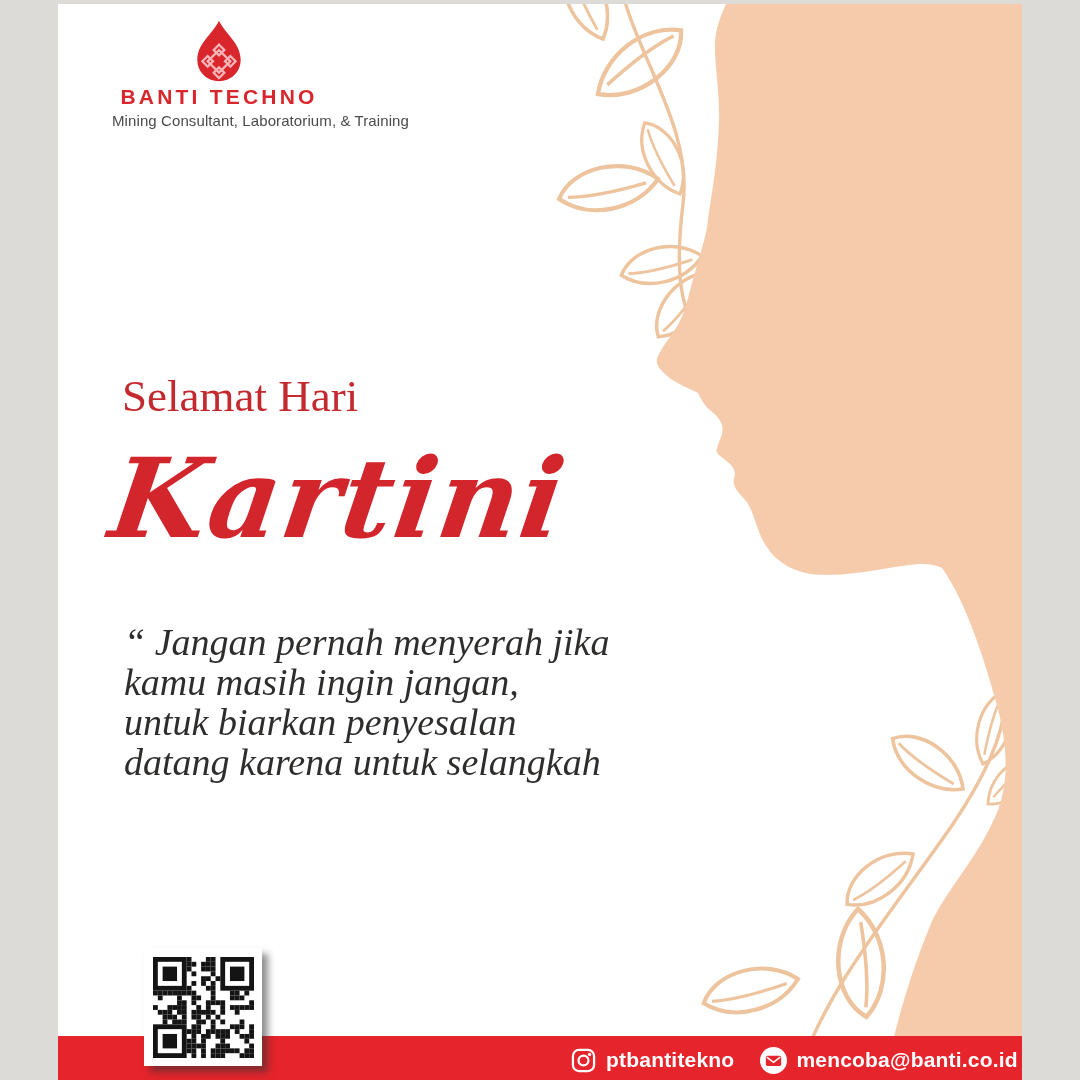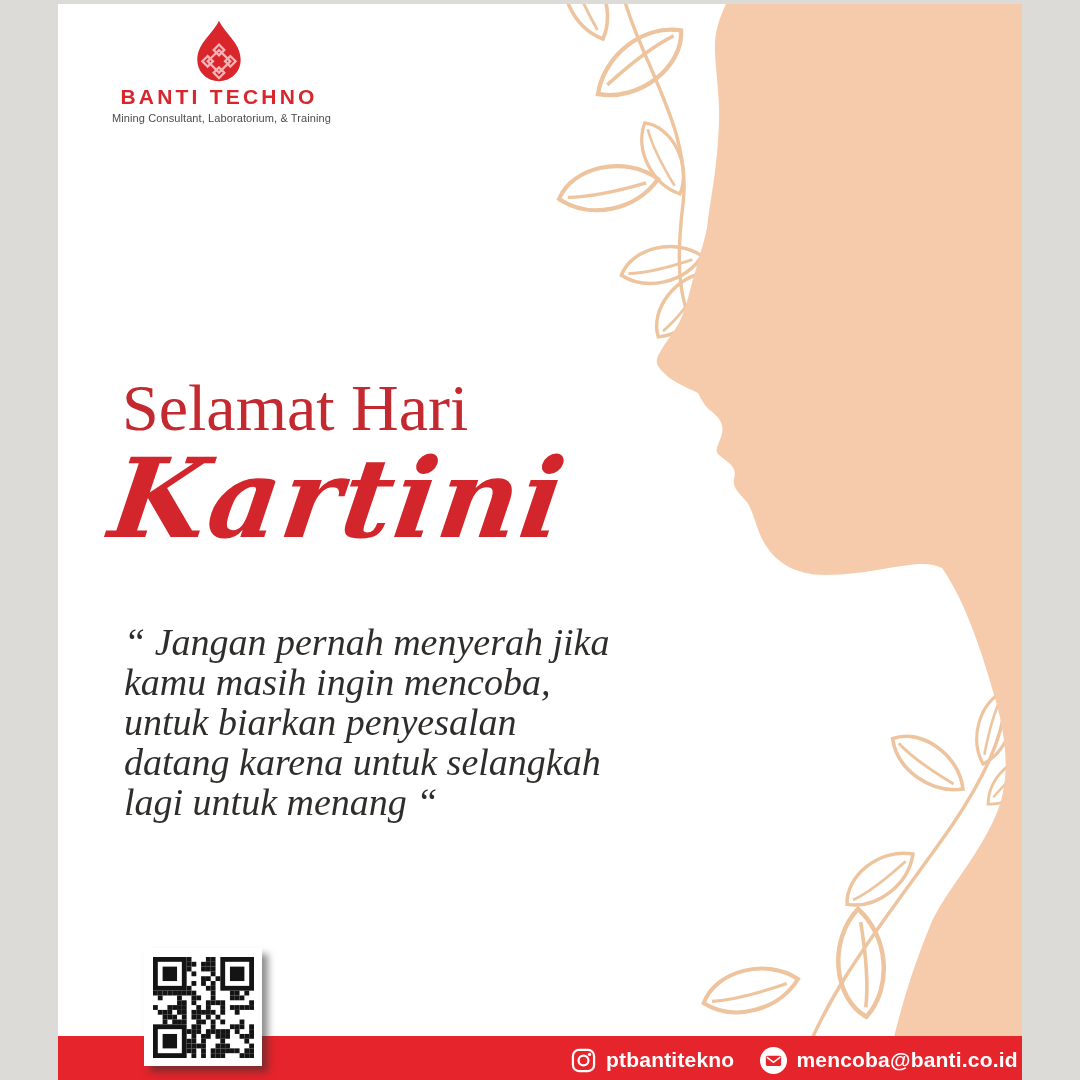--- a/index.html
+++ b/index.html
@@ -11,31 +11,31 @@
   .bg-art{position:absolute;left:0;top:0;width:1080px;height:1080px;}
 
   
   .logo{position:absolute;left:54px;top:14px;width:214px;text-align:center;}
   .logo .flame{display:block;margin:0 auto;width:66px;height:66px;}
   .logo .wordmark{
     font-weight:700;font-size:21px;letter-spacing:3.2px;color:#d8262c;
     margin-top:1px;white-space:nowrap;
   }
   .logo .tagline{
-    font-size:11px;color:#4a4b4d;margin-top:3px;letter-spacing:.1px;white-space:nowrap;
+    font-size:15px;color:#4a4b4d;margin-top:3px;letter-spacing:.1px;white-space:nowrap;
   }
 
   
   .date{
     position:absolute;left:68px;top:302px;
     font-family:"Liberation Serif",serif;font-size:36px;color:#c3292f;letter-spacing:1px;
   }
   .title{
     position:absolute;left:64px;top:366px;
-    font-family:"Liberation Serif",serif;font-size:66px;color:#c3292f;
+    font-family:"Liberation Serif",serif;font-size:45px;color:#c3292f;
   }
   .script-title{
     position:absolute;left:54px;top:430px;
     font-family:"DejaVu Serif",serif;font-style:italic;font-weight:700;
     font-size:110px;color:#d2262c;transform:skewX(-8deg);letter-spacing:2px;
   }
   .quote{
     position:absolute;left:66px;top:618px;
     font-family:"Liberation Serif",serif;font-style:italic;
     font-size:38px;line-height:40px;color:#2f2d2b;
@@ -133,24 +133,23 @@
     </svg>
     <div class="wordmark">BANTI TECHNO</div>
     <div class="tagline">Mining Consultant, Laboratorium, &amp; Training</div>
   </header>
 
   <h1 class="title" style="margin:0;font-weight:400">Selamat Hari</h1>
   <div class="script-title">Kartini</div>
 
   <blockquote class="quote" style="margin:0">
     <div>“ Jangan pernah menyerah jika</div>
-    <div>kamu masih ingin mencoba,</div>
+    <div>kamu masih ingin jangan,</div>
     <div>untuk biarkan penyesalan</div>
     <div>datang karena untuk selangkah</div>
-    <div>lagi untuk menang “</div>
   </blockquote>
 
   <div class="qr-card">
     <svg id="qr-svg" viewBox="0 0 100.8 100.8" width="101" height="101" fill="#141414">
         <rect x="33.60" y="0.00" width="4.8" height="4.8"></rect>
         <rect x="52.80" y="0.00" width="4.8" height="4.8"></rect>
         <rect x="57.60" y="0.00" width="4.8" height="4.8"></rect>
         <rect x="33.60" y="4.80" width="4.8" height="4.8"></rect>
         <rect x="38.40" y="4.80" width="4.8" height="4.8"></rect>
         <rect x="48.00" y="4.80" width="4.8" height="4.8"></rect>

